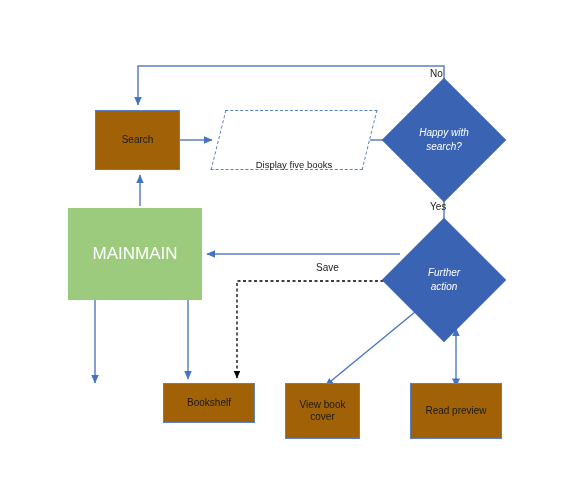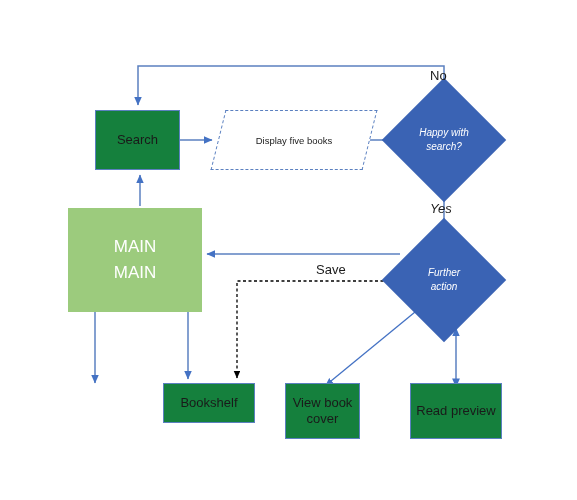--- a/index.html
+++ b/index.html
@@ -30,56 +30,56 @@
     position: absolute;
     box-sizing: border-box;
     display: flex;
     align-items: center;
     justify-content: center;
     text-align: center;
   }
 
   
   .process-box {
-    background: #15803d;
+    background: #a16207;
     border: 1.4px solid #5b80c0;
-    font-size: 13px;
+    font-size: 10px;
     color: #1a1a1a;
     line-height: 1.25;
   }
 
   
   #node-search { left: 95px; top: 110px; width: 85px; height: 60px; }
 
   
   #node-display {
     left: 218px; top: 110px; width: 152px; height: 60px;
     border: none;
     background: transparent;
     font-size: 9.5px;
     color: #1a1a1a;
+    align-items: flex-end;
   }
   #node-display .skew-frame {
     position: absolute;
     left: 0; top: 0; right: 0; bottom: 0;
     border: 1.5px dashed #5b80c0;
     transform: skewX(-14deg);
     background: #ffffff;
   }
   #node-display .skew-label {
     position: relative;
     z-index: 2;
   }
 
   
   #node-main-menu {
-    left: 68px; top: 208px; width: 134px; height: 104px;
+    left: 68px; top: 208px; width: 134px; height: 92px;
     background: #9ccb7d;
     border: none;
-    flex-direction: column;
     color: #ffffff;
     font-size: 17px;
     line-height: 1.55;
     font-weight: 400;
   }
   #node-main-menu .menu-line { display: block; }
 
   
   .decision {
     background: transparent;
@@ -113,26 +113,26 @@
   }
 
   
   #node-bookshelf  { left: 163px; top: 383px; width: 92px; height: 40px; }
   #node-view-cover { left: 285px; top: 383px; width: 75px; height: 56px; }
   #node-read-preview { left: 410px; top: 383px; width: 92px; height: 56px; }
 
   
   .edge-label {
     position: absolute;
-    font-size: 13px;
+    font-size: 10px;
     color: #1a1a1a;
     white-space: nowrap;
   }
   #label-no   { left: 430px; top: 68px; }
-  #label-yes  { left: 430px; top: 201px; font-style: italic; }
+  #label-yes  { left: 430px; top: 201px; }
   #label-save { left: 316px; top: 262px; text-align: right; }
 </style>
 </head>
 <body>
 
 <div id="flowchart-canvas">
 
   <svg id="connector-layer" viewBox="0 0 577 500" width="577" height="500" xmlns="http://www.w3.org/2000/svg">
     <defs>
       <marker id="arrow-blue" markerWidth="7" markerHeight="7" refX="5.6" refY="2.6" orient="auto" markerUnits="strokeWidth">

